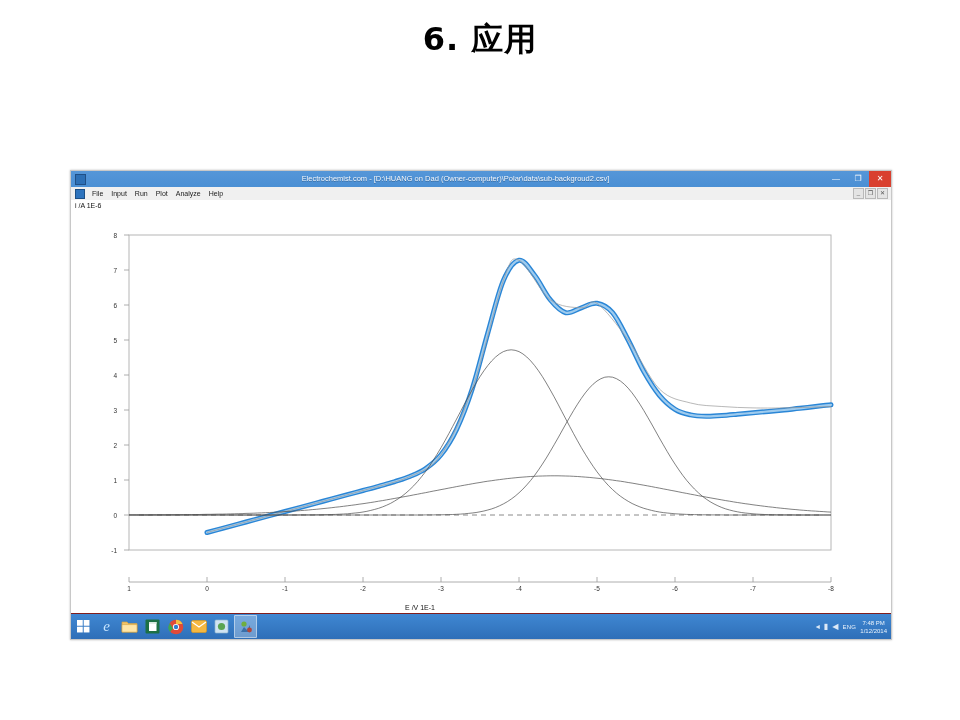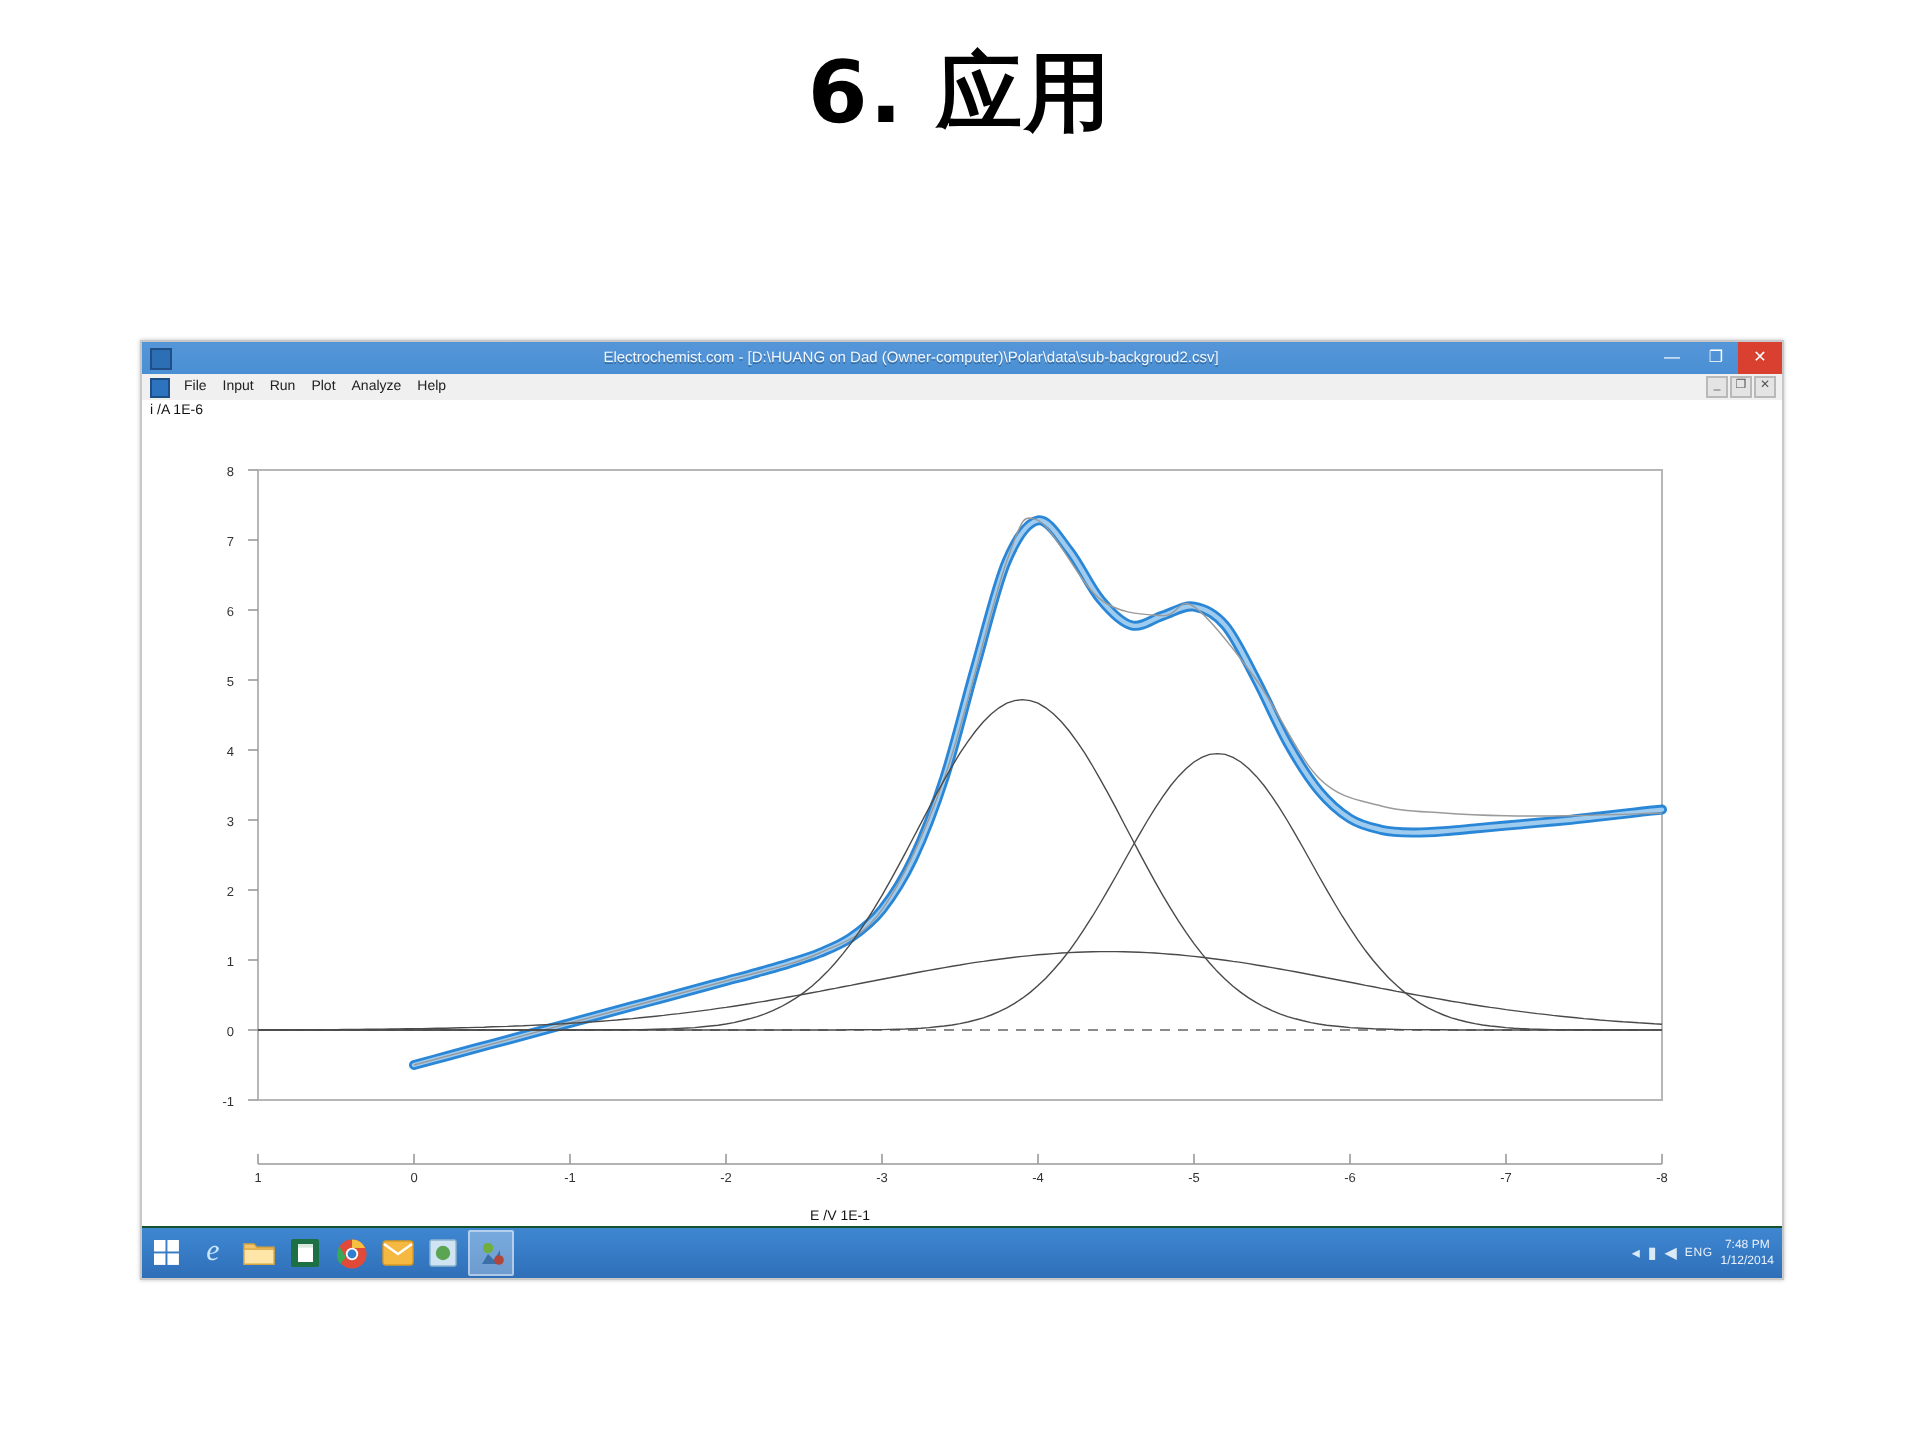--- a/index.html
+++ b/index.html
@@ -5,29 +5,29 @@
   html,body{margin:0;padding:0;}
   body{
     width:960px;height:720px;background:#ffffff;
     font-family:"Liberation Sans",sans-serif;
     overflow:hidden;position:relative;
   }
   
   #slide-title{
     position:absolute;left:0;top:18px;width:960px;
     text-align:center;
-    font-size:43px;font-weight:bold;color:#000000;
+    font-size:32px;font-weight:bold;color:#000000;
     letter-spacing:1px;
     font-family:"DejaVu Sans","Liberation Sans",sans-serif;
   }
   
   #app-window{
     position:absolute;left:70px;top:170px;
     width:820px;height:468px;
-    background:#14532d;
+    background:#7f1d1d;
     border:1px solid #c8c8c8;
     box-shadow:0 0 2px rgba(0,0,0,.25);
     overflow:hidden;
   }
   
   #titlebar{
     position:relative;height:16px;width:100%;
     background:linear-gradient(#5596d8,#4a8fd4);
     display:flex;align-items:center;
   }

